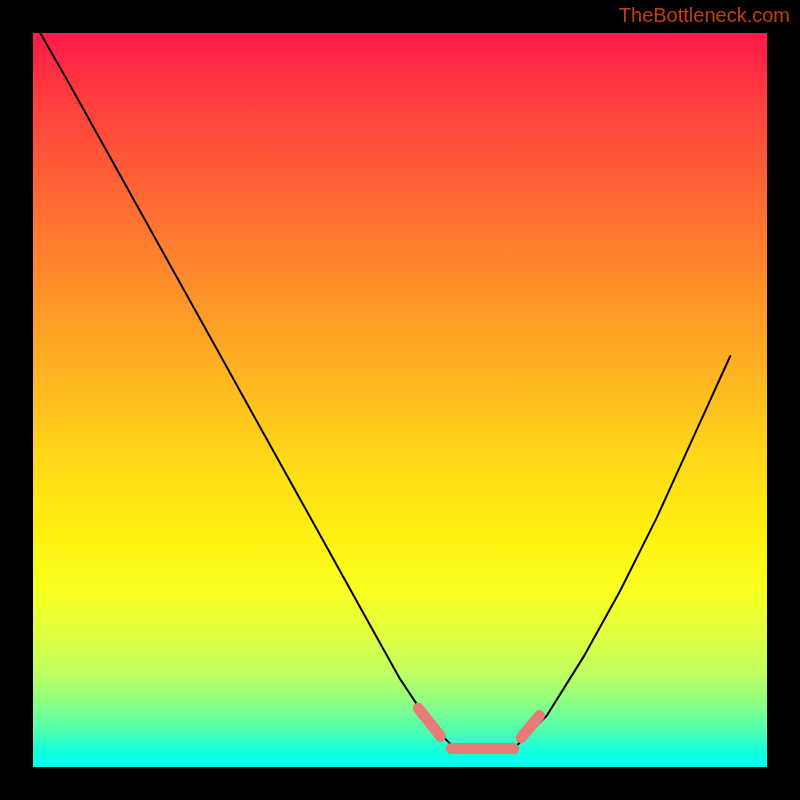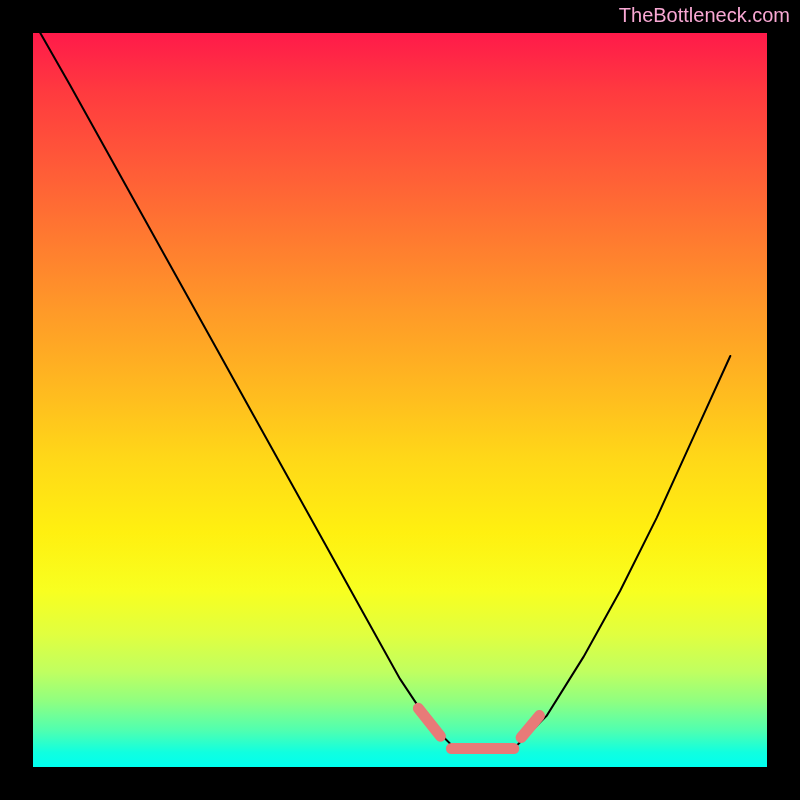--- a/index.html
+++ b/index.html
@@ -8,21 +8,21 @@
     width: 800px;
     height: 800px;
     background: #000;
     position: relative;
     font-family: Arial, sans-serif;
   }
   .watermark {
     position: absolute;
     top: 4px;
     right: 10px;
-    color: #f9a8d4;
+    color: #c2410c;
     font-size: 20px;
     font-weight: 400;
     z-index: 10;
   }
   .plot-area {
     position: absolute;
     left: 33px;
     top: 33px;
     width: 734px;
     height: 734px;

